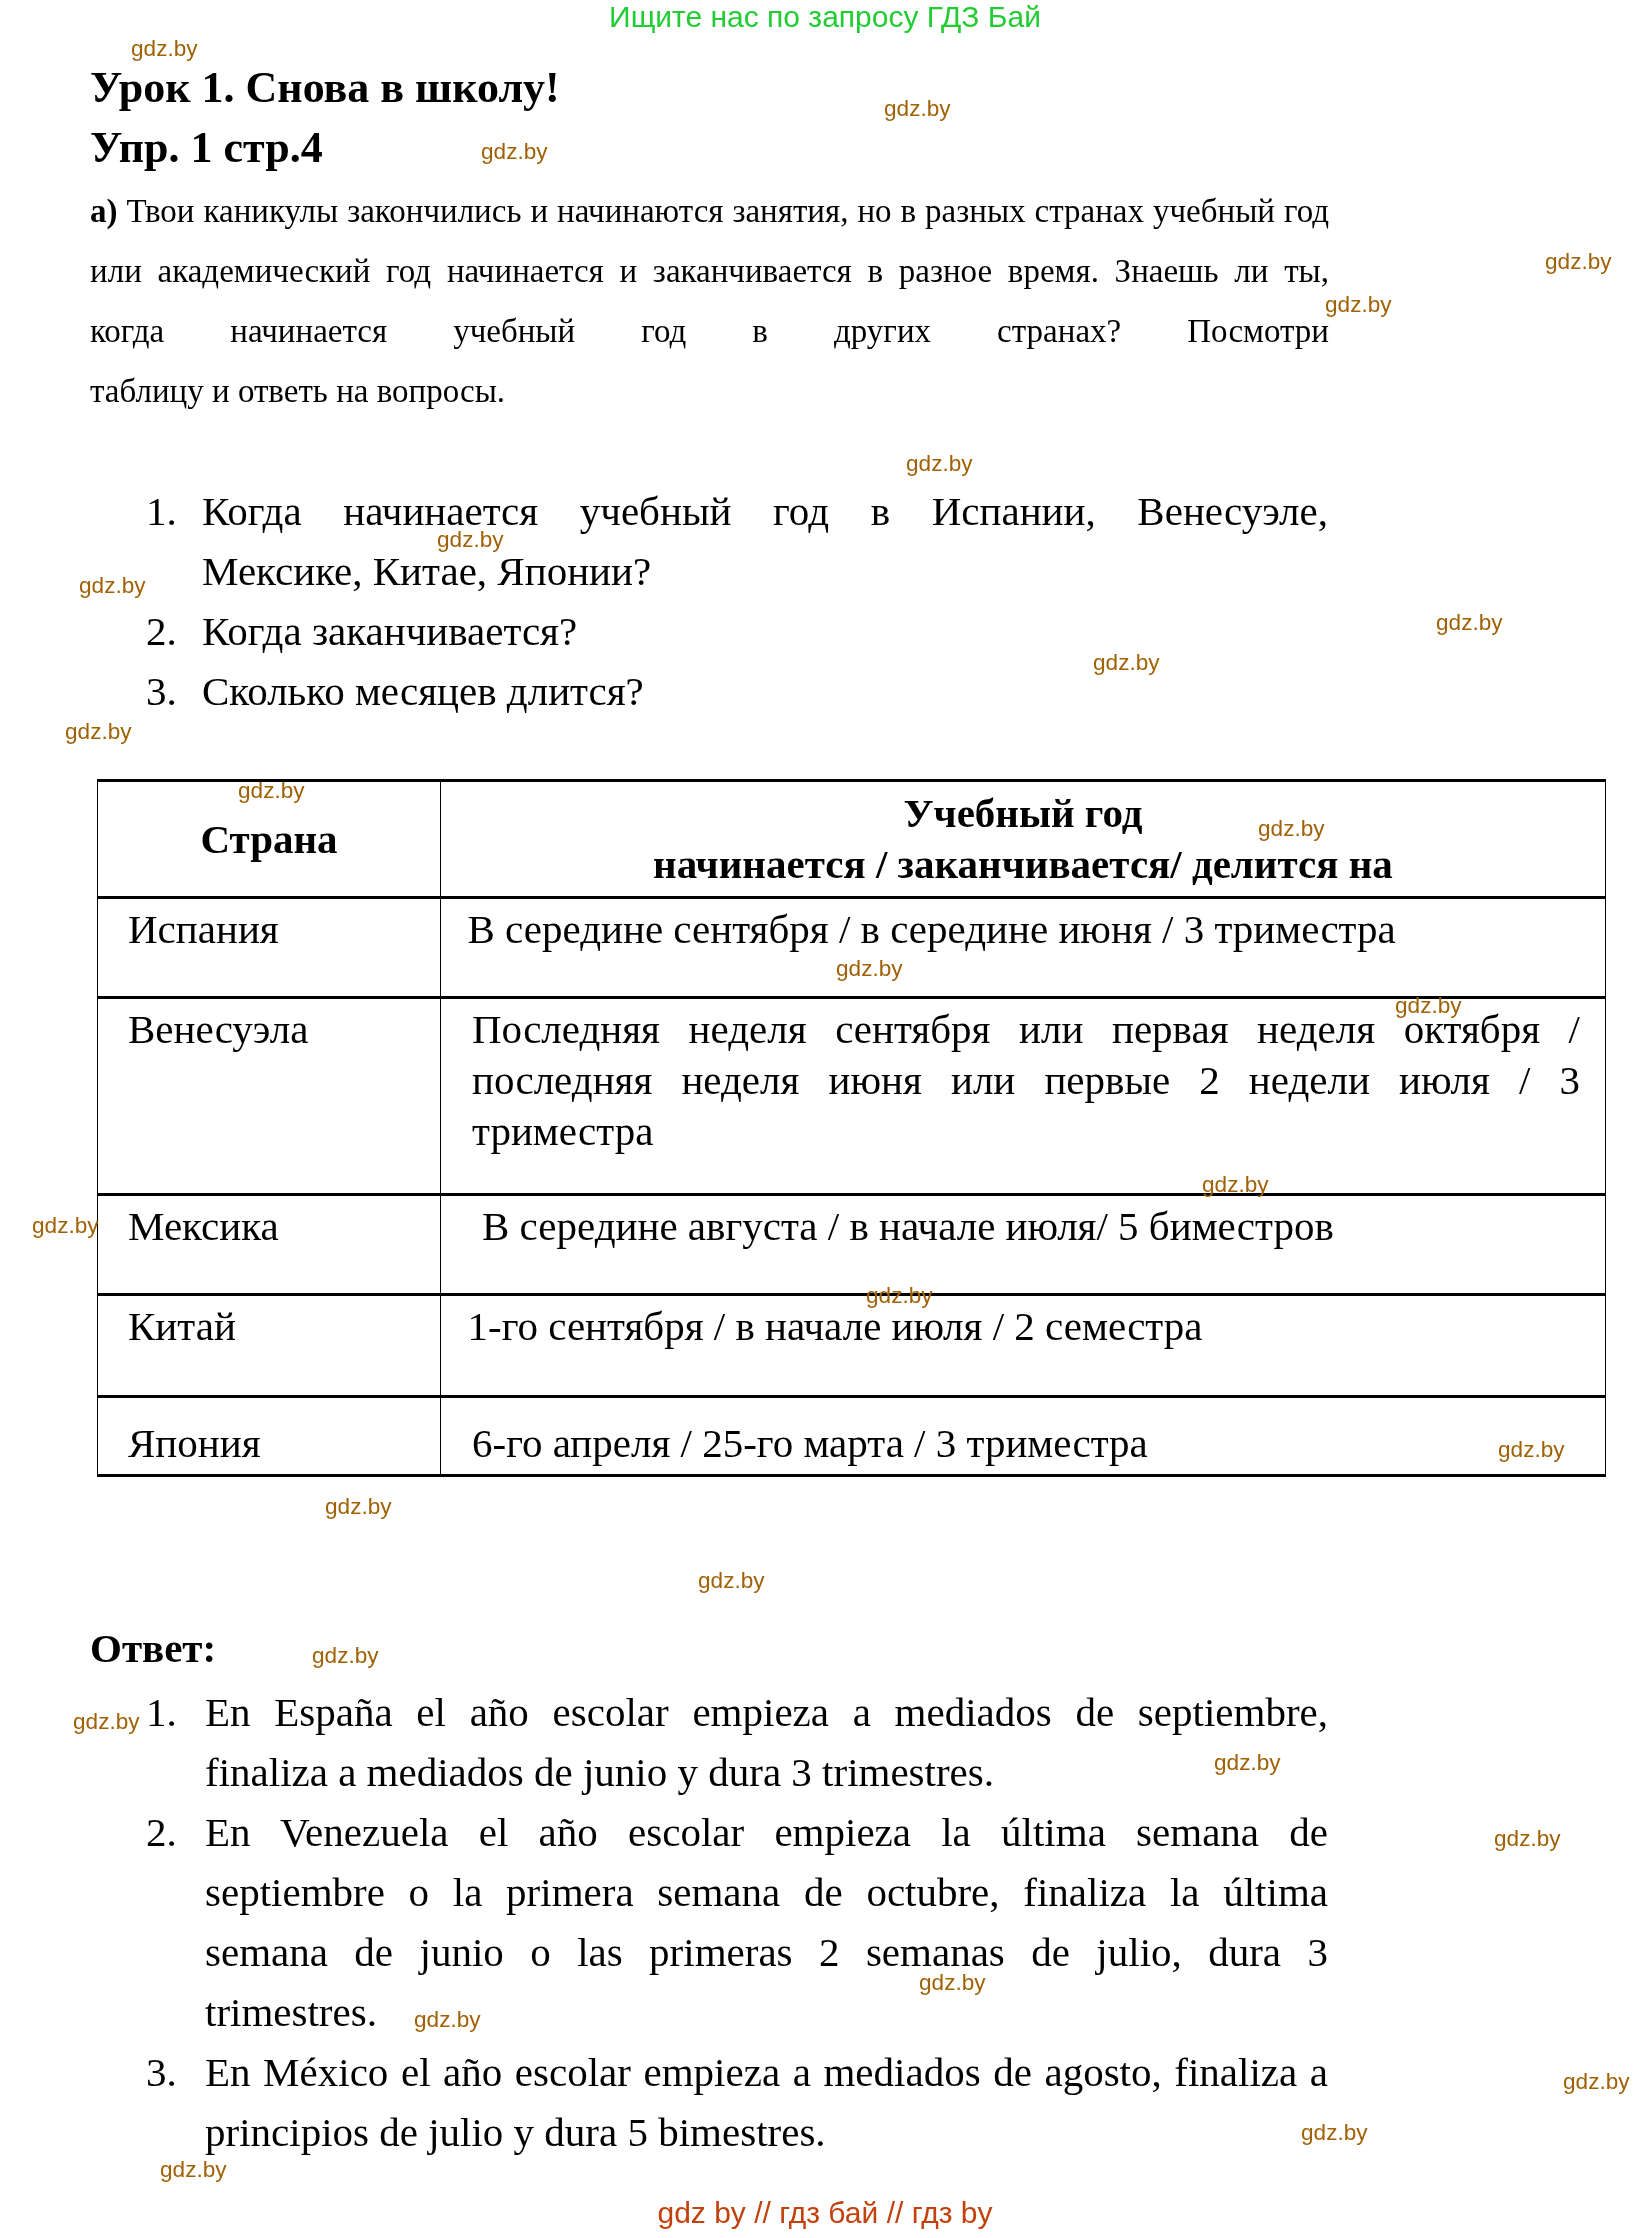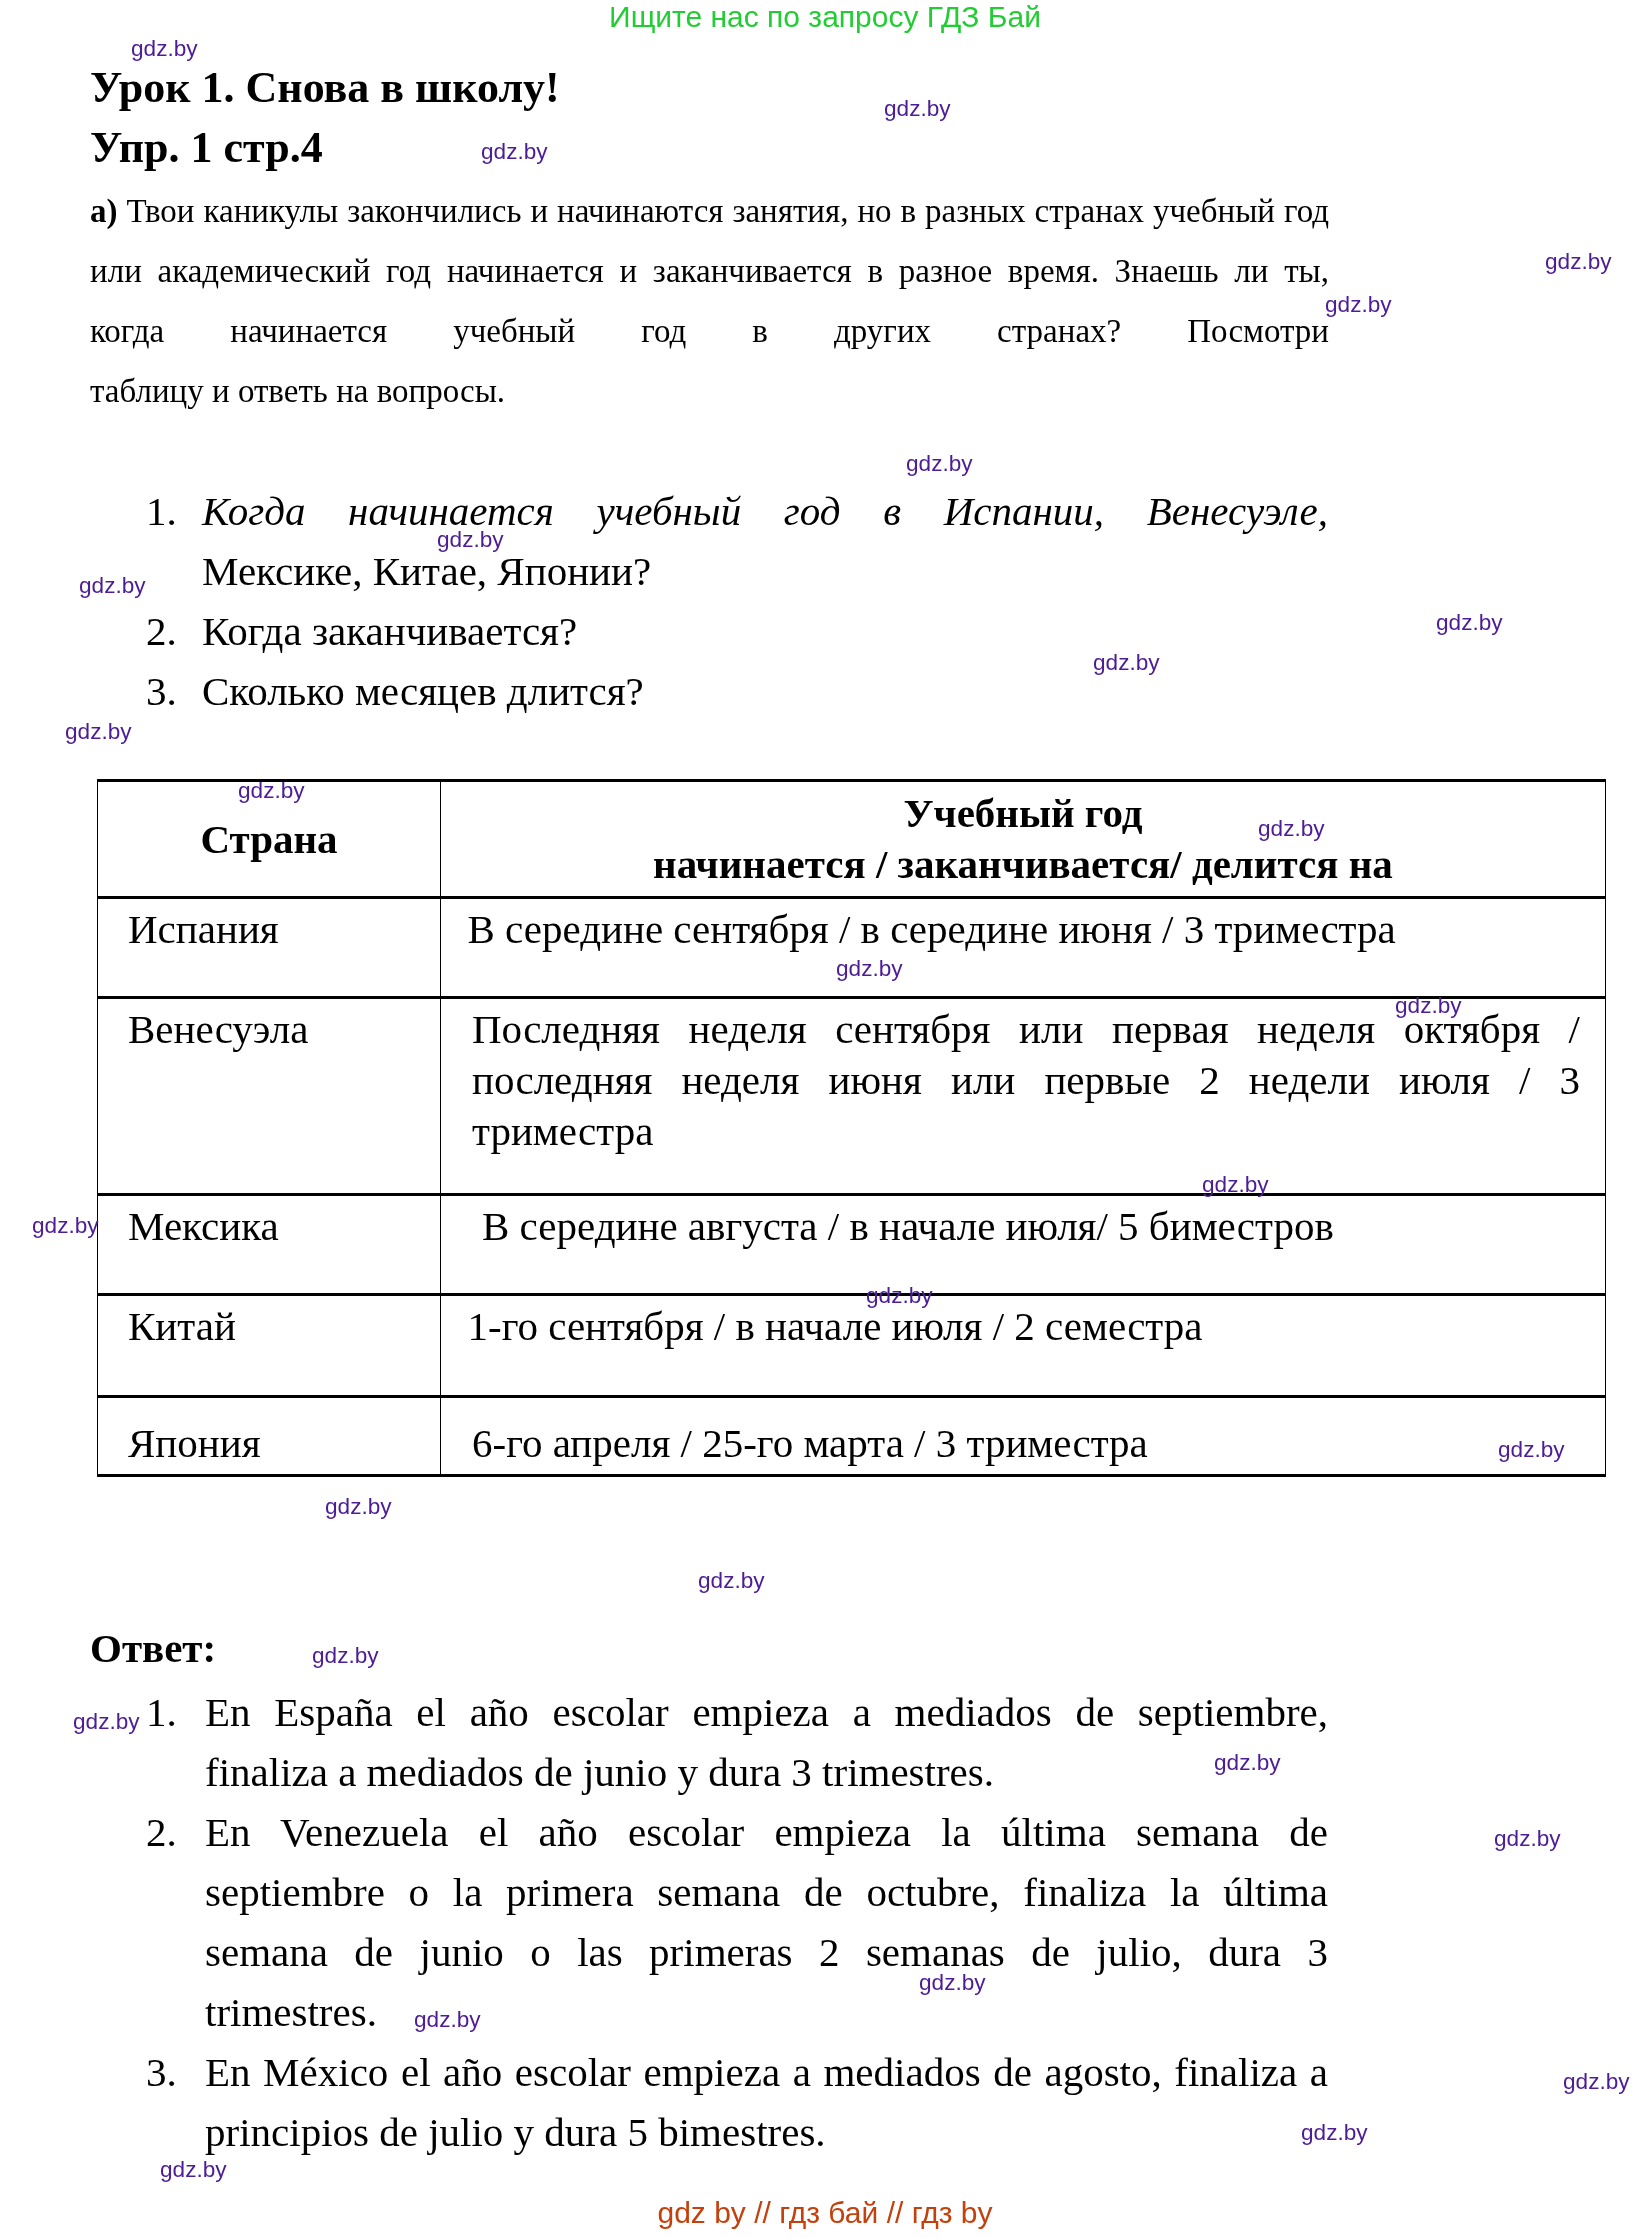--- a/index.html
+++ b/index.html
@@ -3,21 +3,21 @@
 <meta charset="utf-8">
 <style>
   html, body { margin:0; padding:0; background:#ffffff; }
   body { width:1650px; height:2239px; position:relative; overflow:hidden;
          font-family:"Liberation Serif", "DejaVu Serif", serif; color:#000; }
   .abs { position:absolute; }
   .top-banner { top:0; left:0; width:1650px; text-align:center;
                 font-family:"Liberation Sans", sans-serif; font-size:30px; color:#22cc33; line-height:33px; }
   .bottom-banner { top:2196px; left:0; width:1650px; text-align:center;
                 font-family:"Liberation Sans", sans-serif; font-size:30px; color:#c2410c; line-height:34px; }
-  .wm { font-family:"Liberation Sans", sans-serif; font-size:22.6px; color:#4c1d95; line-height:23.4px; white-space:nowrap; }
+  .wm { font-family:"Liberation Sans", sans-serif; font-size:22.6px; color:#a16207; line-height:23.4px; white-space:nowrap; }
   .title { left:90px; top:62px; font-size:44px; font-weight:bold; line-height:51px; }
   .exnum { left:90px; top:122px; font-size:44px; font-weight:bold; line-height:51px; }
   .para { left:90px; top:181px; width:1239px; font-size:33px; line-height:60px; text-align:justify; text-align-last:justify; }
   .para .last { text-align:left; text-align-last:left; display:block; }
   .para b { font-weight:bold; }
   .q { font-size:41px; line-height:60px; }
   .qnum { position:absolute; left:0; }
   .qtext { position:absolute; left:56px; }
   .qlist { left:146px; top:481px; width:1182px; height:242px; }
   table.t { position:absolute; left:97px; top:779px; width:1509px; border-collapse:collapse; }
@@ -43,21 +43,21 @@
 
 <div class="abs para">
   <b>а)</b>
   <span>Твои каникулы закончились и начинаются занятия, но в разных странах учебный год или академический год начинается и заканчивается в разное время. Знаешь ли ты, когда начинается учебный год в других странах? Посмотри</span>
   <span class="last">таблицу и ответь на вопросы.</span>
 </div>
 
 <div class="abs qlist">
   <div class="q" style="position:absolute; top:0; left:0; width:1182px;">
     <span class="qnum">1.</span>
-    <span class="qtext" style="width:1126px; text-align:justify; text-align-last:justify;font-style:italic;">Когда начинается учебный год в Испании, Венесуэле,</span>
+    <span class="qtext" style="width:1126px; text-align:justify; text-align-last:justify;">Когда начинается учебный год в Испании, Венесуэле,</span>
     <span class="qtext" style="top:60px;">Мексике, Китае, Японии?</span>
   </div>
   <div class="q" style="position:absolute; top:120px; left:0;">
     <span class="qnum">2.</span>
     <span class="qtext" style="white-space:nowrap;">Когда заканчивается?</span>
   </div>
   <div class="q" style="position:absolute; top:180px; left:0;">
     <span class="qnum">3.</span>
     <span class="qtext" style="white-space:nowrap;">Сколько месяцев длится?</span>
   </div>

